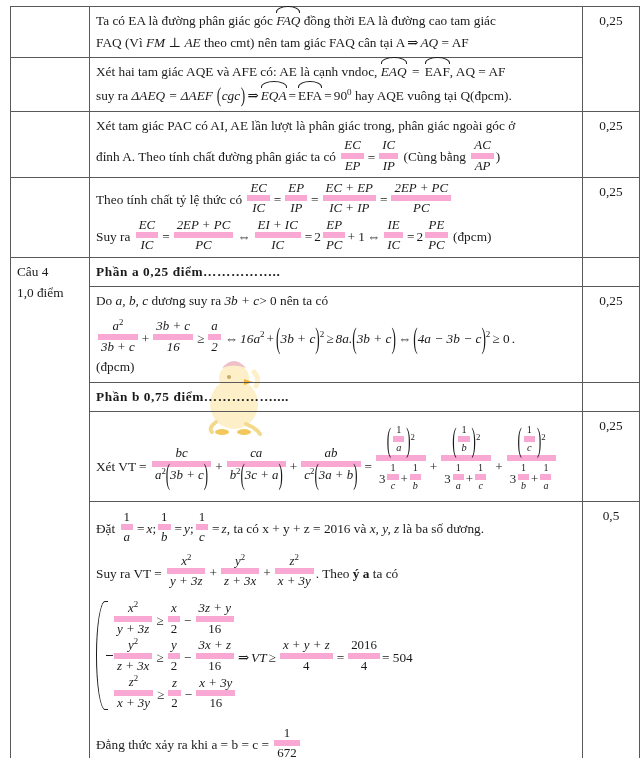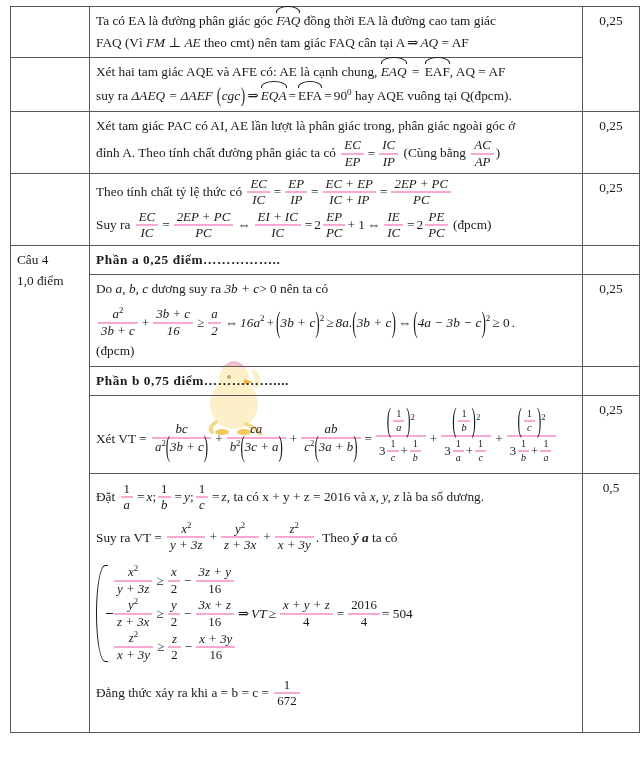--- a/index.html
+++ b/index.html
@@ -36,31 +36,31 @@
     font-size:13.3px;
     line-height:1.62;
     background:transparent;
   }
   td.c-label{width:66px;text-align:left;padding-top:5px;border-right:1px solid #595959;}
   td.c-body{width:480px;}
   td.c-score{width:44px;text-align:center;vertical-align:middle;font-size:13.3px;}
   td.nb-top{border-top:none;}
   td.nb-bot{border-bottom:none;}
   .bold{font-weight:700;}
-  .ital{font-style:italic;text-align:right;}
+  .ital{text-align:right;}
   .line{display:block;white-space:nowrap;}
   .l2{margin-top:2px;}
   
   .m{font-family:"Liberation Serif","DejaVu Serif",serif;font-style:italic;}
   .mu{font-style:normal;}
   .frac{
     display:inline-block;vertical-align:-0.62em;text-align:center;
     margin:0 2px;line-height:1.12;font-size:0.97em;
   }
-  .frac>.num{display:block;padding:0 3px;border-bottom:2px solid #f9a8d4;}
+  .frac>.num{display:block;padding:0 3px;border-bottom:6px solid #f9a8d4;}
   .frac>.den{display:block;padding:0 3px;}
   .sup{font-size:0.68em;vertical-align:super;font-style:normal;}
   .op{font-style:normal;padding:0 2px;}
   .wide{position:relative;display:inline-block;font-style:italic;}
   .wide>.hat{
     position:absolute;left:0;right:0;top:-0.30em;height:0.42em;
     border-top:1.1px solid #1a1a1a;border-left:1.1px solid #1a1a1a;border-right:1.1px solid #1a1a1a;
     border-radius:55% 55% 0 0/100% 100% 0 0;
   }
   .paren{
@@ -125,21 +125,21 @@
         <span>= AF</span>
       </span>
     </td>
     <td class="c-score" rowspan="2">0,25</td>
   </tr>
 
   <tr>
     <td class="c-label nb-top nb-bot"></td>
     <td class="c-body">
       <span class="line">
-        <span>Xét hai tam giác AQE và AFE có:  AE là cạnh chung,</span>
+        <span>Xét hai tam giác AQE và AFE có:  AE là cạnh vndoc,</span>
         <span class="wide"><span class="hat"></span><span>EAQ</span></span>
         <span class="op">=</span>
         <span class="wide"><span class="hat"></span><span class="mu">EAF</span></span><span>, AQ = AF</span>
       </span>
       <span class="line l2">
         <span>suy ra</span>
         <span class="m">ΔAEQ = ΔAEF</span>
         <span class="paren">(</span><span class="m">cgc</span><span class="paren">)</span><span class="op">⇒</span><span class="wide"><span class="hat"></span><span class="m">EQA</span></span><span class="op">=</span><span class="wide"><span class="hat"></span><span class="mu">EFA</span></span><span class="op">=</span><span class="mu">90</span><span class="sup">0</span>
         <span>hay AQE vuông tại Q(đpcm).</span>
       </span>

